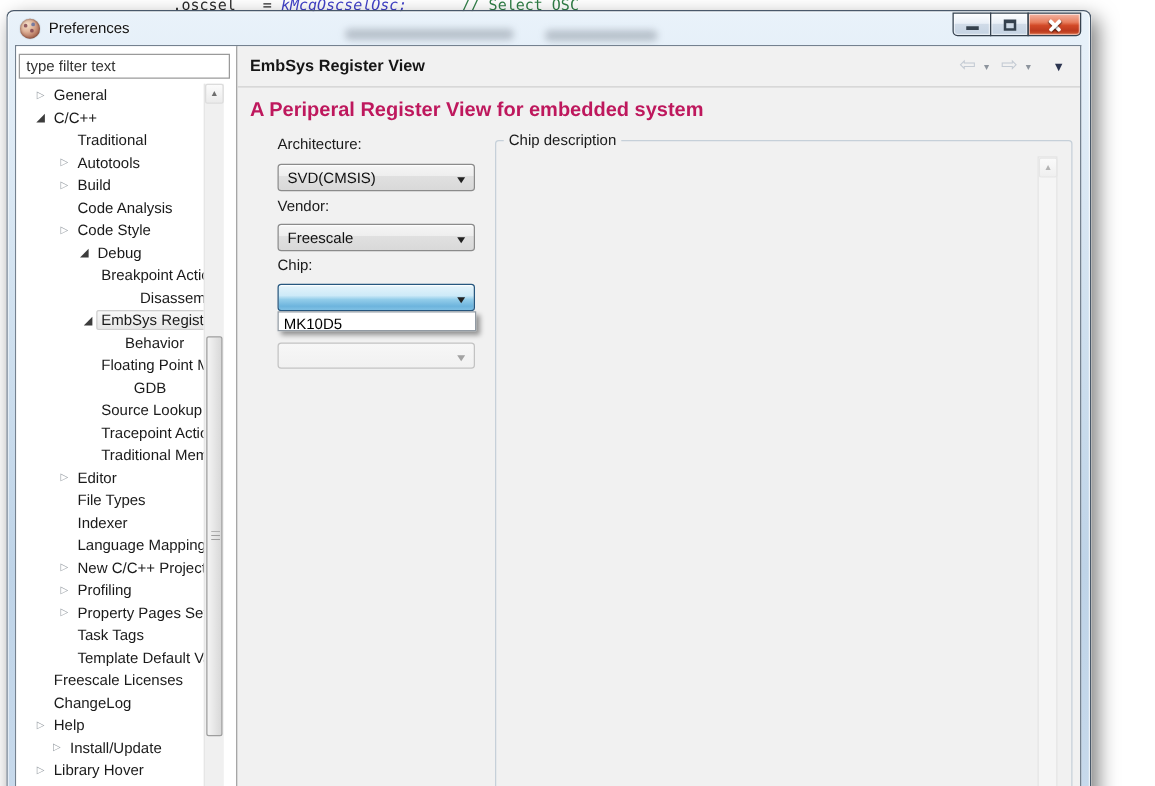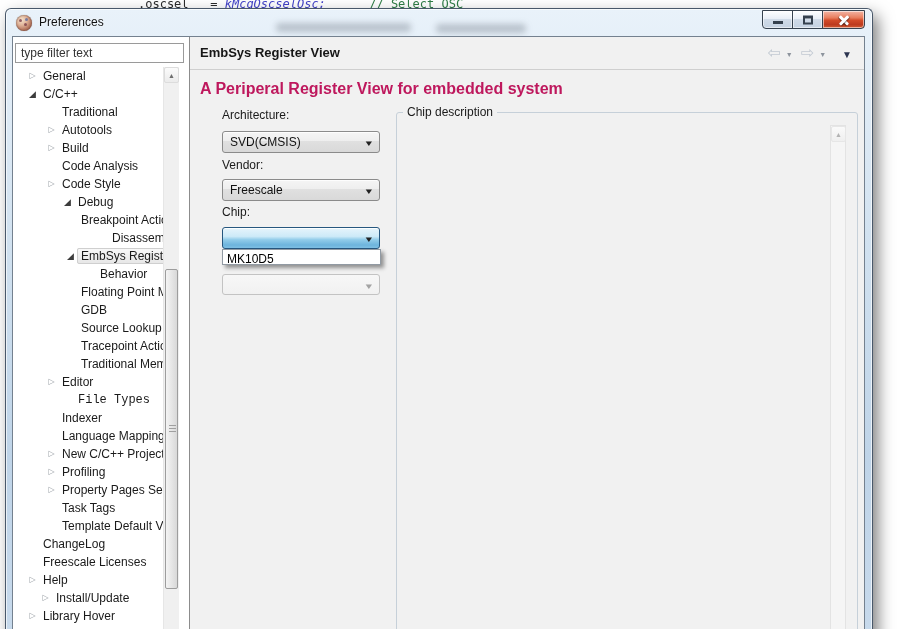--- a/index.html
+++ b/index.html
@@ -156,35 +156,35 @@
           <div class="tree-row" style="padding-left: 32px;"><span class="tw collapsed">▷</span><span class="tl">Autotools</span></div>
           <div class="tree-row" style="padding-left: 32px;"><span class="tw collapsed">▷</span><span class="tl">Build</span></div>
           <div class="tree-row" style="padding-left: 32px;"><span class="tw none"></span><span class="tl">Code Analysis</span></div>
           <div class="tree-row" style="padding-left: 32px;"><span class="tw collapsed">▷</span><span class="tl">Code Style</span></div>
           <div class="tree-row" style="padding-left: 48px;"><span class="tw expanded">◢</span><span class="tl">Debug</span></div>
           <div class="tree-row" style="padding-left: 51px;"><span class="tw none"></span><span class="tl">Breakpoint Actio</span></div>
           <div class="tree-row" style="padding-left: 70px; margin-left: 12px;"><span class="tw none"></span><span class="tl">Disassembly</span></div>
           <div class="tree-row" style="padding-left: 51px;"><span class="tw expanded">◢</span><span class="tl selected">EmbSys Register</span></div>
           <div class="tree-row" style="padding-left: 70px;"><span class="tw none"></span><span class="tl">Behavior</span></div>
           <div class="tree-row" style="padding-left: 51px;"><span class="tw none"></span><span class="tl">Floating Point M</span></div>
-          <div class="tree-row" style="padding-left: 51px;"><span class="tw none"></span><span class="tl">GDB</span></div>
+          <div class="tree-row" style="padding-left: 51px; text-align: center;"><span class="tw none"></span><span class="tl">GDB</span></div>
           <div class="tree-row" style="padding-left: 51px;"><span class="tw none"></span><span class="tl">Source Lookup P</span></div>
           <div class="tree-row" style="padding-left: 51px;"><span class="tw none"></span><span class="tl">Tracepoint Actio</span></div>
           <div class="tree-row" style="padding-left: 51px;"><span class="tw none"></span><span class="tl">Traditional Mem</span></div>
           <div class="tree-row" style="padding-left: 32px;"><span class="tw collapsed">▷</span><span class="tl">Editor</span></div>
-          <div class="tree-row" style="padding-left: 48px; font-family: Liberation Mono, monospace;"><span class="tw none"></span><span class="tl">File Types</span></div>
+          <div class="tree-row" style="padding-left: 32px;"><span class="tw none"></span><span class="tl">File Types</span></div>
           <div class="tree-row" style="padding-left: 32px;"><span class="tw none"></span><span class="tl">Indexer</span></div>
           <div class="tree-row" style="padding-left: 32px;"><span class="tw none"></span><span class="tl">Language Mappings</span></div>
           <div class="tree-row" style="padding-left: 32px;"><span class="tw collapsed">▷</span><span class="tl">New C/C++ Project</span></div>
           <div class="tree-row" style="padding-left: 32px;"><span class="tw collapsed">▷</span><span class="tl">Profiling</span></div>
           <div class="tree-row" style="padding-left: 32px;"><span class="tw collapsed">▷</span><span class="tl">Property Pages Setti</span></div>
           <div class="tree-row" style="padding-left: 32px;"><span class="tw none"></span><span class="tl">Task Tags</span></div>
           <div class="tree-row" style="padding-left: 32px;"><span class="tw none"></span><span class="tl">Template Default Va</span></div>
+          <div class="tree-row" style="padding-left: 13px;"><span class="tw none"></span><span class="tl">Freescale Licenses</span></div>
           <div class="tree-row" style="padding-left: 13px;"><span class="tw none"></span><span class="tl">ChangeLog</span></div>
-          <div class="tree-row" style="padding-left: 13px;"><span class="tw none"></span><span class="tl">Freescale Licenses</span></div>
           <div class="tree-row" style="padding-left: 13px;"><span class="tw collapsed">▷</span><span class="tl">Help</span></div>
           <div class="tree-row" style="padding-left: 26px;"><span class="tw collapsed">▷</span><span class="tl">Install/Update</span></div>
           <div class="tree-row" style="padding-left: 13px;"><span class="tw collapsed">▷</span><span class="tl">Library Hover</span></div>
         </div>
       <div class="tree-scroll">
         <div class="scroll-up-btn">▲</div>
         <div class="tree-thumb">
           <div class="grip"></div>
         </div>
       </div>

